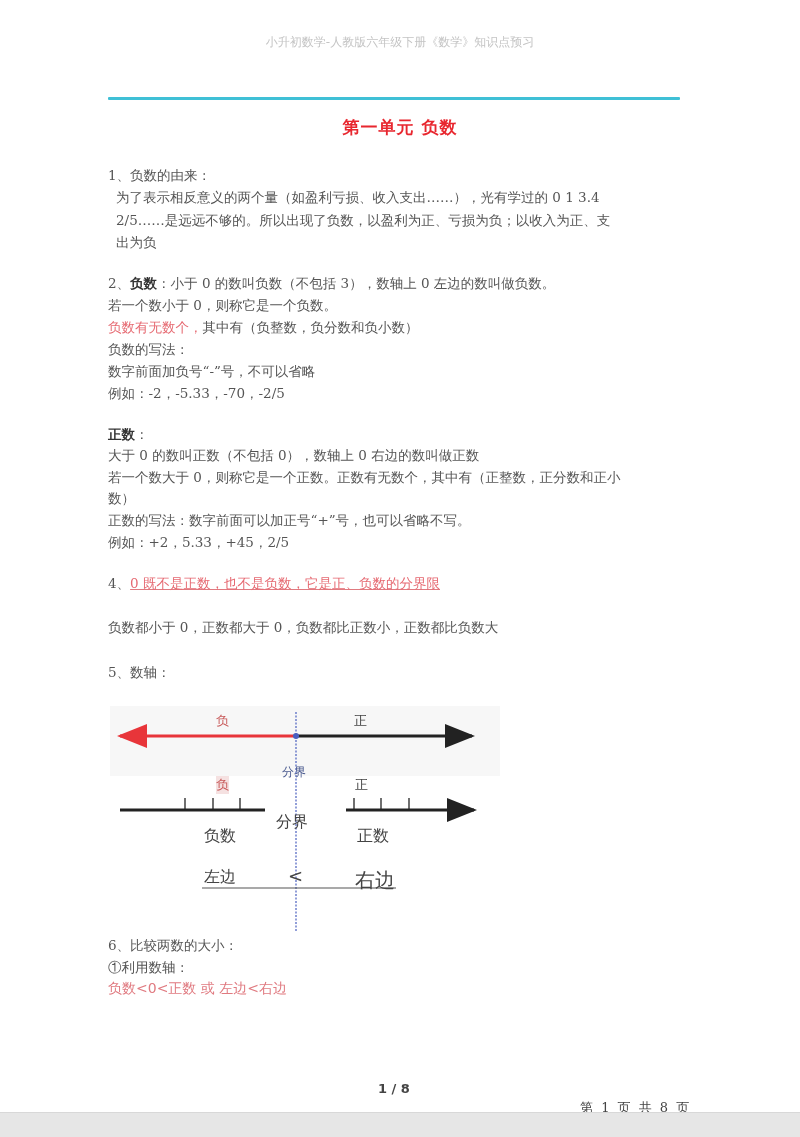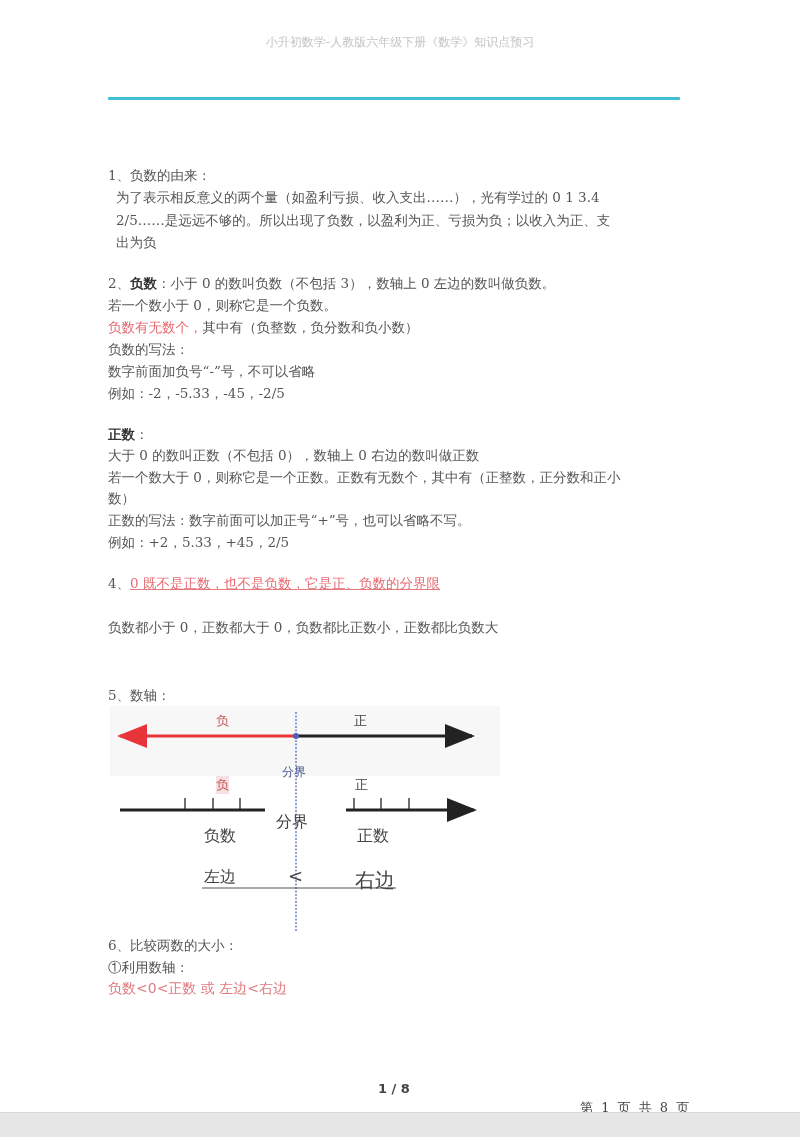--- a/index.html
+++ b/index.html
@@ -28,52 +28,53 @@
   .footer { position:absolute; top:1099px; left:580px; font-size:13px; color:#444; letter-spacing:2px; }
 </style>
 </head>
 <body>
 
 <div class="page">
 
   <div class="running-header">小升初数学-人教版六年级下册《数学》知识点预习</div>
   <div class="header-rule"></div>
 
+  <div class="title">第一单元  负数</div>
 
   <div class="line" style="top:166px">1、负数的由来：</div>
   <div class="line indent" style="top:188px">为了表示相反意义的两个量（如盈利亏损、收入支出……），光有学过的 0  1  3.4</div>
   <div class="line indent" style="top:211px">2/5……是远远不够的。所以出现了负数，以盈利为正、亏损为负；以收入为正、支</div>
   <div class="line indent" style="top:233px">出为负</div>
 
   <div class="line" style="top:274px">
     <span>2、</span><span class="bold">负数</span><span>：小于 0 的数叫负数（不包括 3），数轴上 0 左边的数叫做负数。</span>
   </div>
   <div class="line" style="top:296px">若一个数小于 0，则称它是一个负数。</div>
   <div class="line" style="top:318px">
     <span class="red">负数有无数个，</span><span>其中有（负整数，负分数和负小数）</span>
   </div>
   <div class="line" style="top:340px">负数的写法：</div>
   <div class="line" style="top:362px">数字前面加负号“-”号，不可以省略</div>
-  <div class="line" style="top:384px">例如：-2，-5.33，-45，-2/5</div>
+  <div class="line" style="top:384px">例如：-2，-5.33，-70，-2/5</div>
 
   <div class="line" style="top:425px">
     <span class="bold">正数</span><span>：</span>
   </div>
   <div class="line" style="top:446px">大于 0 的数叫正数（不包括 0），数轴上 0 右边的数叫做正数</div>
   <div class="line" style="top:468px">若一个数大于 0，则称它是一个正数。正数有无数个，其中有（正整数，正分数和正小</div>
   <div class="line" style="top:489px">数）</div>
   <div class="line" style="top:511px">正数的写法：数字前面可以加正号“+”号，也可以省略不写。</div>
   <div class="line" style="top:533px">例如：+2，5.33，+45，2/5</div>
 
   <div class="line" style="top:574px">
     <span>4、</span><span class="red underline">0 既不是正数，也不是负数，它是正、负数的分界限</span>
   </div>
   <div class="line" style="top:618px">负数都小于 0，正数都大于 0，负数都比正数小，正数都比负数大</div>
 
-  <div class="line" style="top:686px">5、数轴：</div>
+  <div class="line" style="top:663px">5、数轴：</div>
 
   <div class="diagram">
     <svg width="390" height="226" viewBox="0 0 390 226">
       <defs>
         <marker id="arrowRed" markerWidth="10" markerHeight="8" refX="1" refY="4" orient="auto">
           <path d="M10,0 L0,4 L10,8 Z" fill="#e8353a"></path>
         </marker>
         <marker id="arrowBlk" markerWidth="10" markerHeight="8" refX="9" refY="4" orient="auto">
           <path d="M0,0 L10,4 L0,8 Z" fill="#222"></path>
         </marker>

